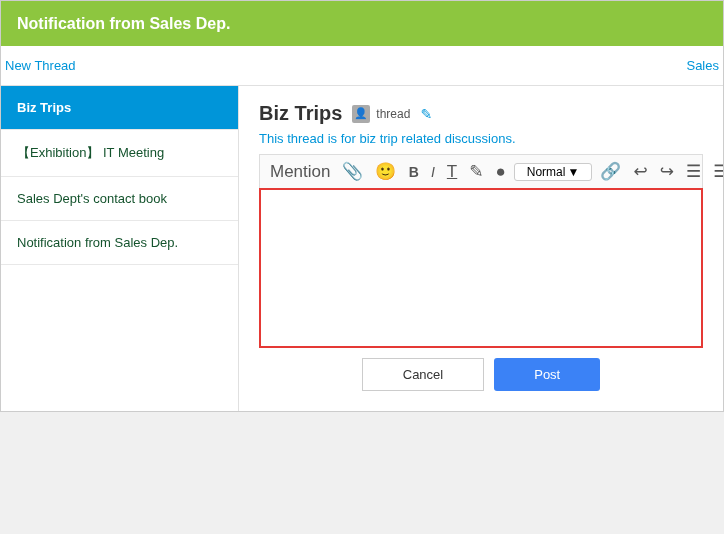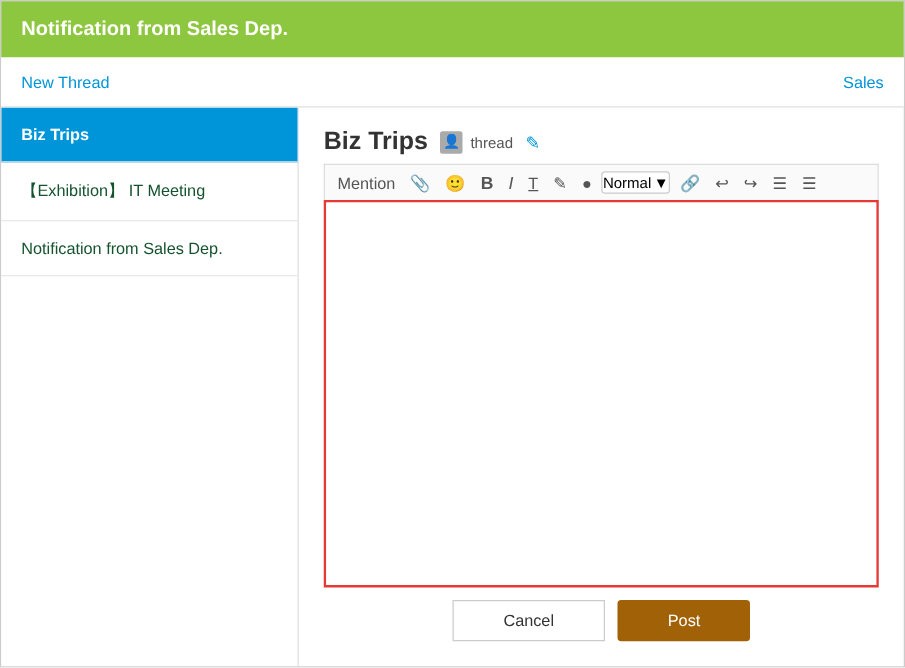--- a/index.html
+++ b/index.html
@@ -1,20 +1,20 @@
 <!DOCTYPE html>
 <html><head>
   <meta charset="utf-8">
   <style>
     * { box-sizing: border-box; margin: 0; padding: 0; }
     body { font-family: Arial, sans-serif; font-size: 13px; background: #f0f0f0; width: 724px; height: 534px; overflow: hidden; }
 
     .app-container {
       width: 724px;
-      height: 534px;
+      height: 412px;
       background: #fff;
       display: flex;
       flex-direction: column;
       border: 1px solid #ccc;
     }
 
     
     .header {
       background: #8dc63f;
       color: white;
@@ -24,21 +24,21 @@
       height: 45px;
       display: flex;
       align-items: center;
     }
 
     
     .top-bar {
       display: flex;
       justify-content: space-between;
       align-items: center;
-      padding: 8px 16px;
+      padding: 8px 4px;
       border-bottom: 1px solid #e0e0e0;
       background: #fff;
       height: 40px;
     }
     .top-bar-left a, .top-bar-right a {
       color: #0095d9;
       text-decoration: none;
       font-size: 13px;
     }
 
@@ -145,31 +145,31 @@
       border: 1px solid #ddd;
       border-bottom: none;
       background: #fafafa;
       flex-wrap: nowrap;
     }
     .toolbar-btn {
       background: none;
       border: none;
       cursor: pointer;
       padding: 2px 4px;
-      font-size: 13px;
+      font-size: 17px;
       color: #555;
       display: flex;
       align-items: center;
     }
     .font-size-select {
       display: flex;
       align-items: center;
       border: 1px solid #ccc;
       border-radius: 3px;
-      padding: 1px 0;
+      padding: 1px 12px;
       font-size: 12px;
       background: white;
       cursor: pointer;
       gap: 2px;
     }
 
     
     .editor-wrapper {
       border: 2px solid #e53935;
       flex: 1;
@@ -199,21 +199,21 @@
       border: 1px solid #ccc;
       background: #fff;
       color: #333;
       font-size: 13px;
       cursor: pointer;
       border-radius: 0;
     }
     .btn-post {
       padding: 8px 40px;
       border: none;
-      background: #a16207;
+      background: #3b82f6;
       color: #fff;
       font-size: 13px;
       cursor: pointer;
       border-radius: 3px;
     }
 
     .underline-b { text-decoration: underline; }
     .bold-b { font-weight: bold; font-size: 14px; }
     .italic-b { font-style: italic; font-size: 14px; }
   </style>
@@ -238,35 +238,39 @@
   <div class="main-content">
 
     <div class="sidebar">
       <div class="sidebar-item active">
         <span>Biz Trips</span>
       </div>
       <div class="sidebar-item">
         <span>【Exhibition】 IT Meeting</span>
       </div>
       <div class="sidebar-item">
+        <span>Sales Dept's contact book</span>
+      </div>
+      <div class="sidebar-item">
         <span>Notification from Sales Dep.</span>
       </div>
     </div>
 
     <div class="content-area">
 
       <div class="thread-header">
         <span class="thread-title">Biz Trips</span>
         <div class="thread-meta">
           <span class="avatar-icon">👤</span>
           <span>thread</span>
         </div>
         <span class="edit-icon">✎</span>
       </div>
 
+      <div class="thread-description">This thread is for biz trip related discussions.</div>
 
 
       <div class="editor-toolbar">
         <button class="toolbar-btn">Mention</button>
         <button class="toolbar-btn">📎</button>
         <button class="toolbar-btn">🙂</button>
         <button class="toolbar-btn bold-b">B</button>
         <button class="toolbar-btn italic-b">I</button>
         <button class="toolbar-btn underline-b">T</button>
         <button class="toolbar-btn">✎</button>

